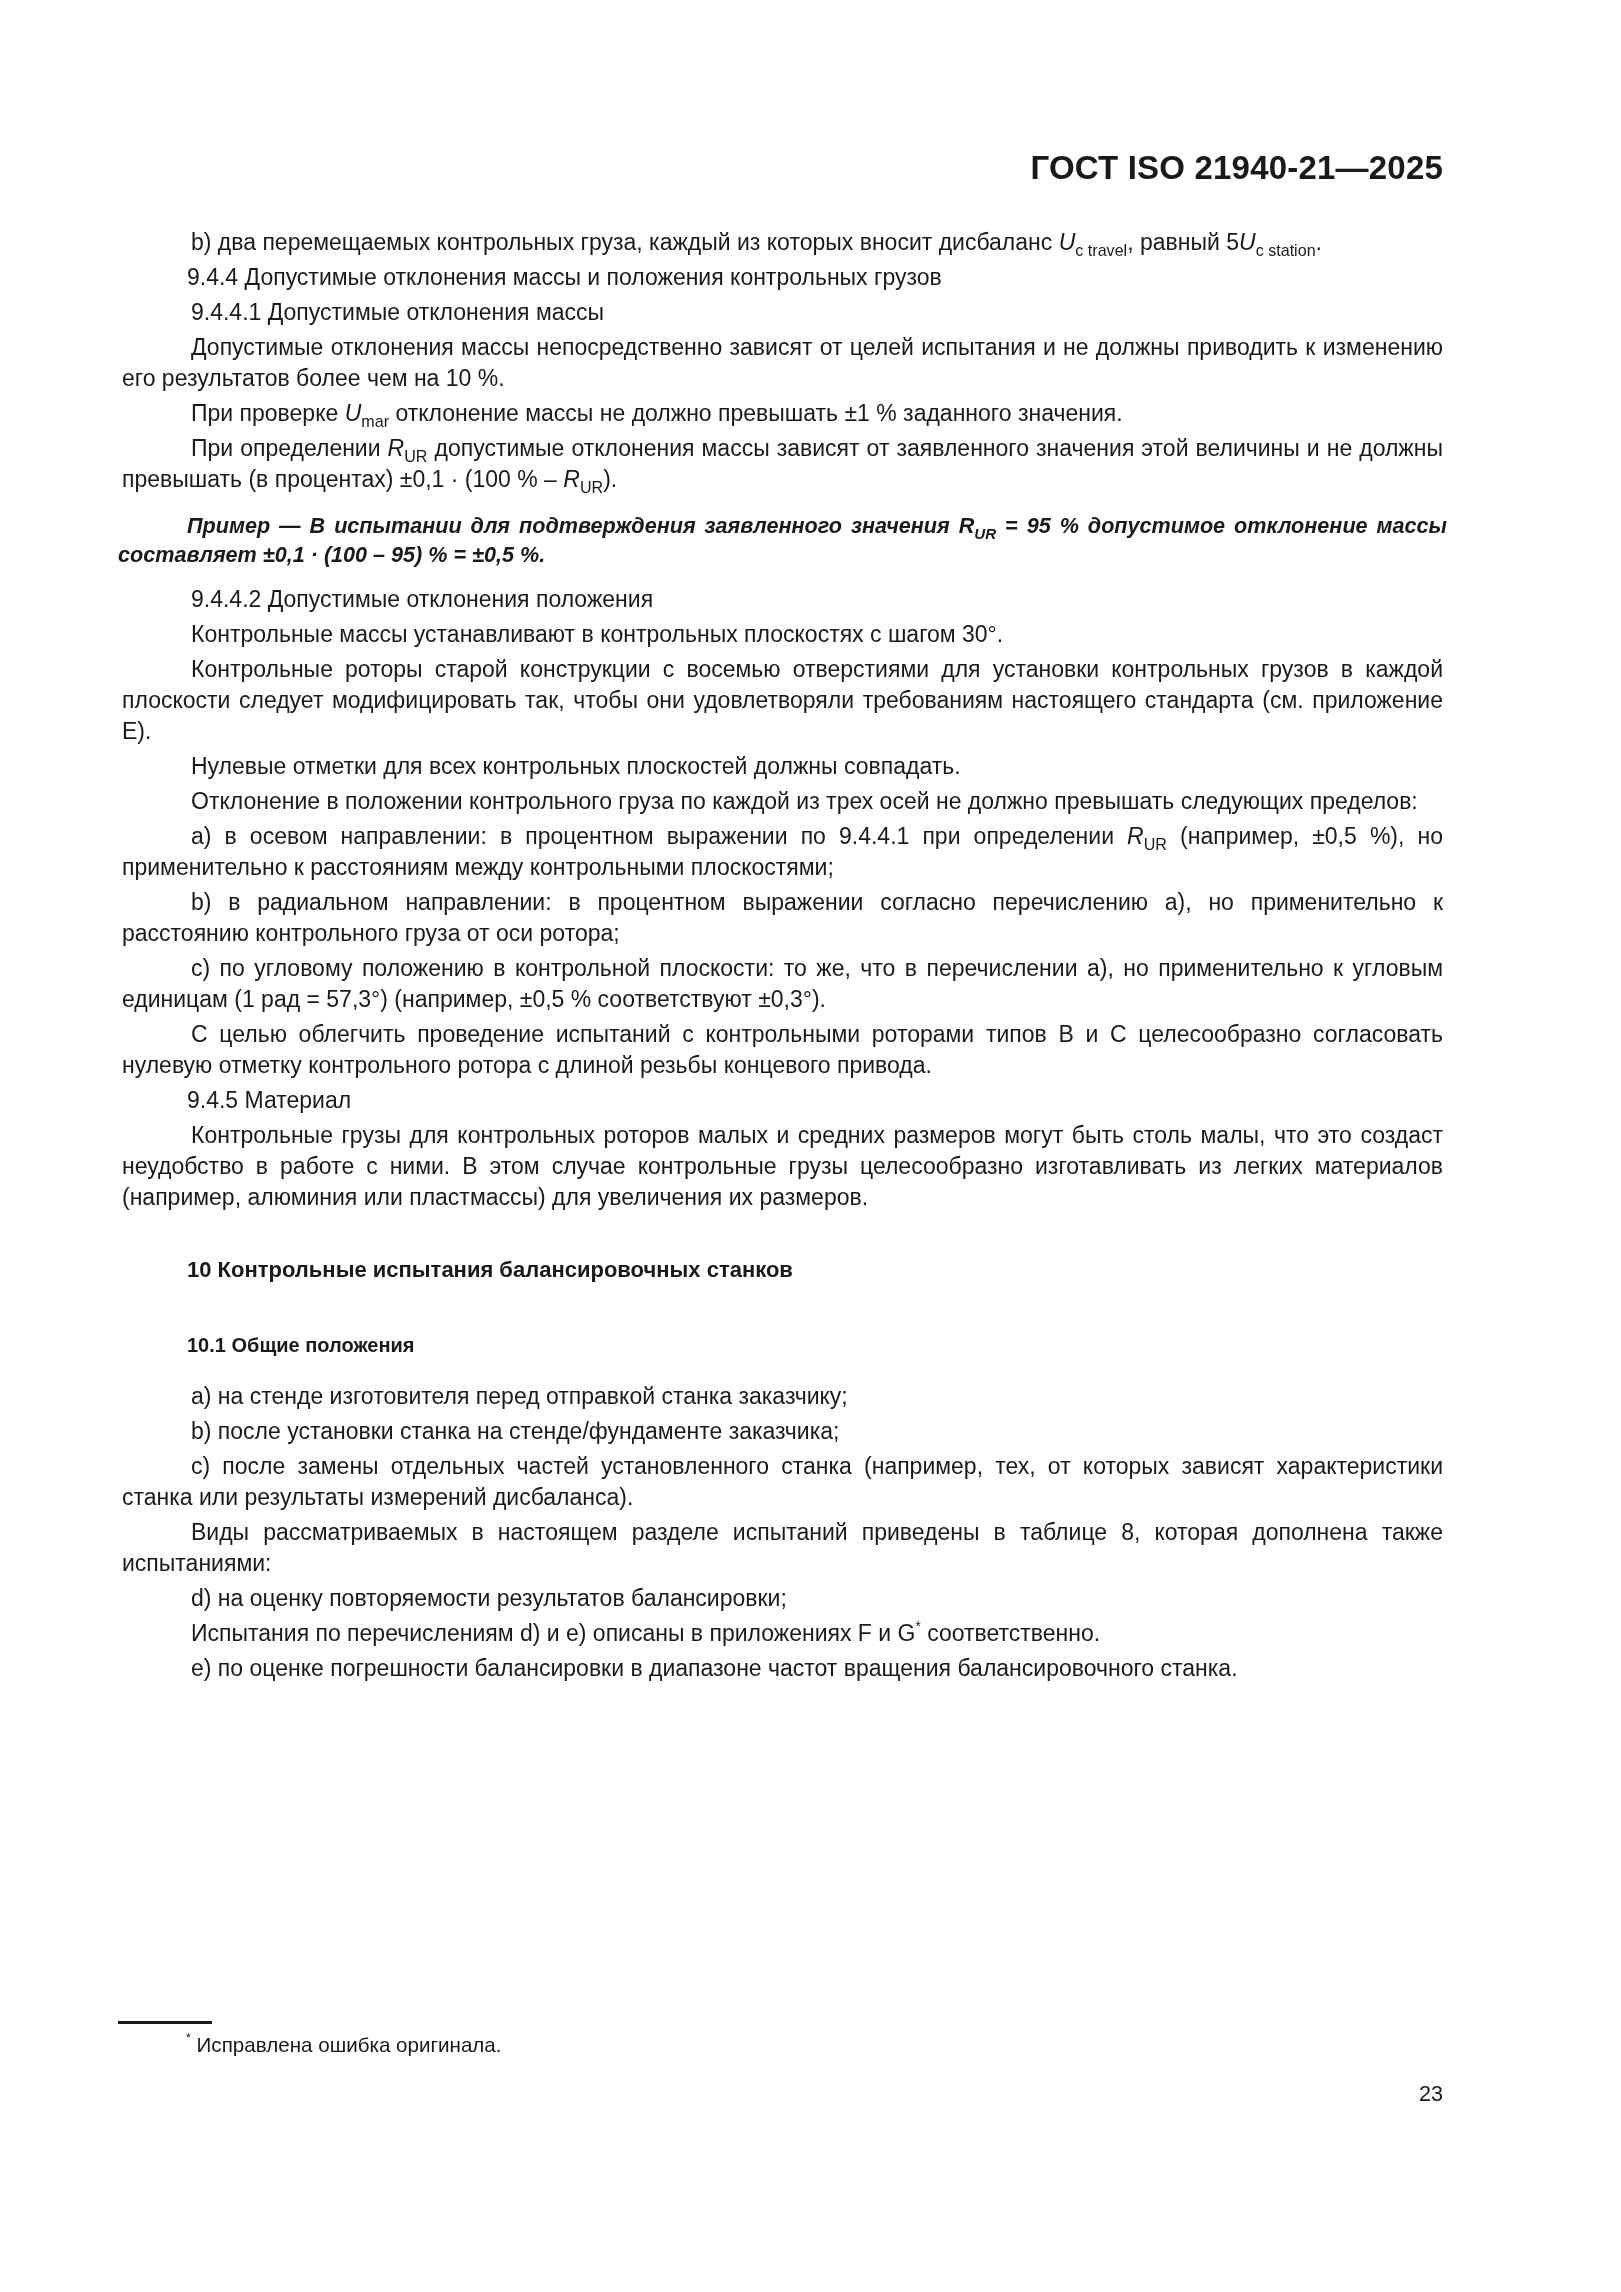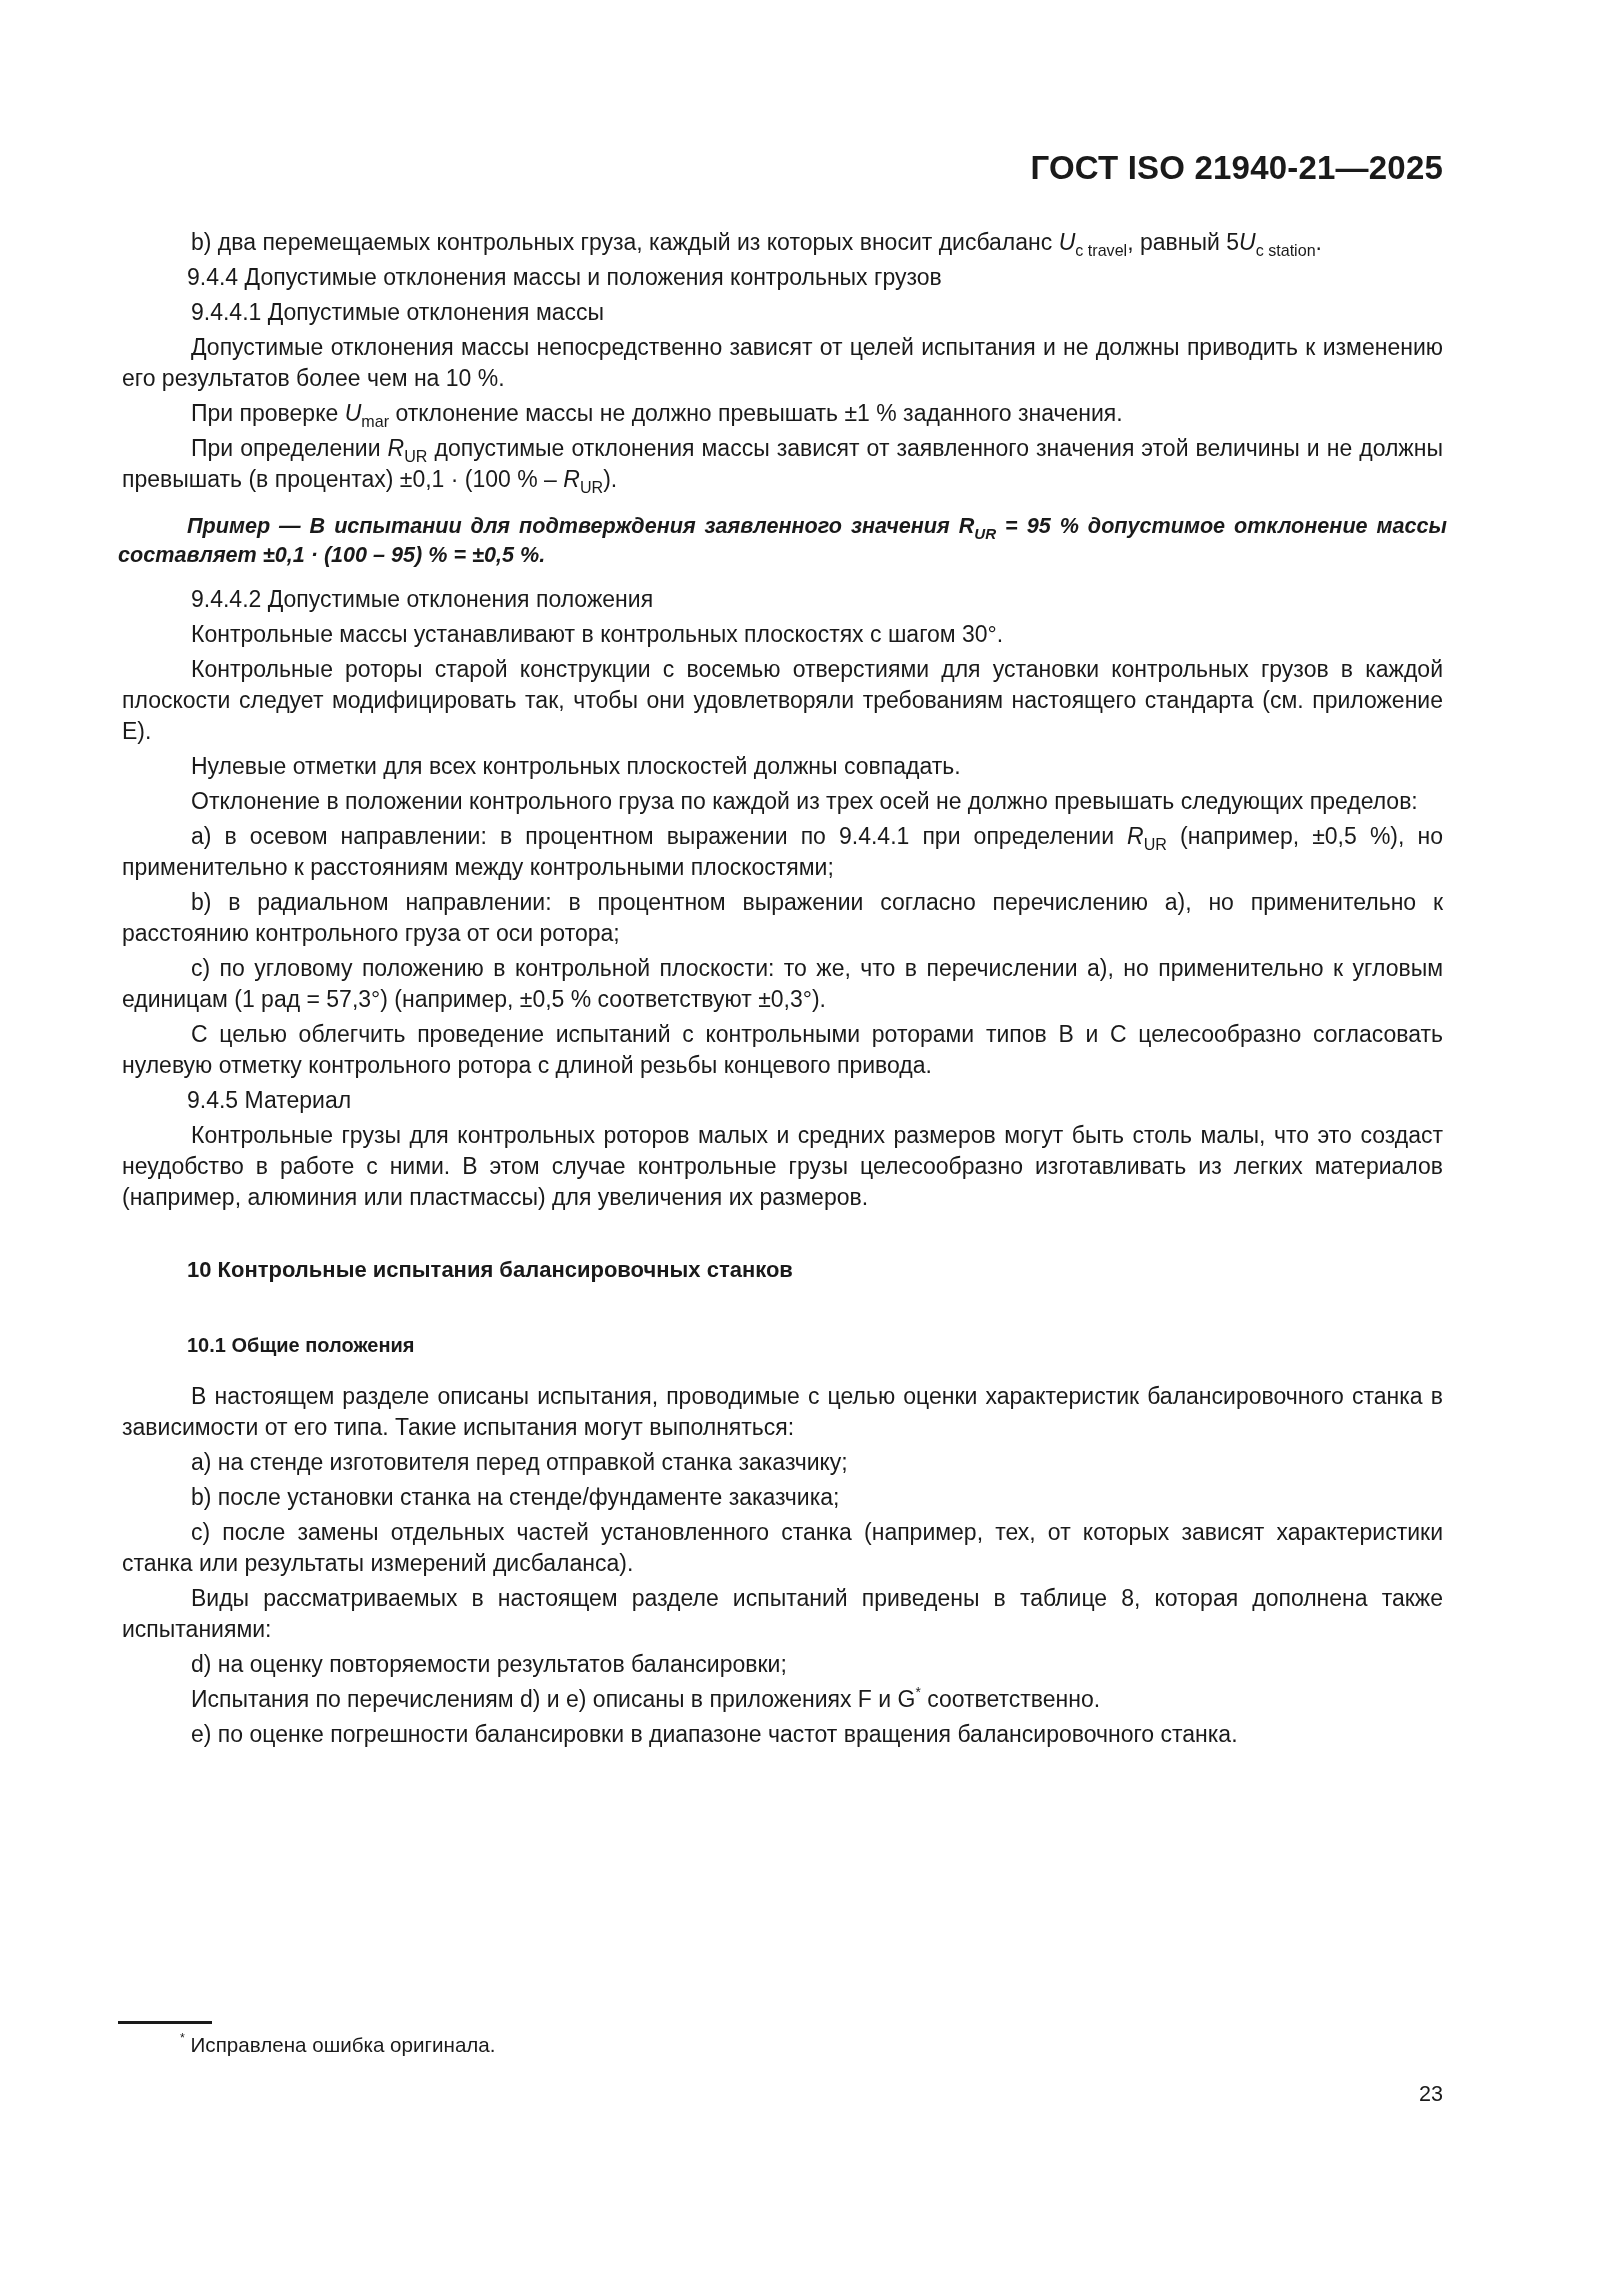--- a/index.html
+++ b/index.html
@@ -27,21 +27,21 @@
     .h2 {
       margin: 41px 0 19.6px 0; padding-left: 69px; font-weight: bold; font-size: 20px; line-height: 31px;
     }
     i.v { font-style: italic; }
     sub { font-size: 70%; vertical-align: -5.9px; line-height: 0; }
     sup { font-size: 60%; vertical-align: 9.8px; line-height: 0; }
     .footnote-rule {
       position: absolute; left: 118px; top: 2021px; width: 94px; height: 2.9px; background: #1a1a1a;
     }
     .footnote {
-      position: absolute; left: 180px; top: 2031px; font-size: 20.6px; line-height: 27.4px;
+      position: absolute; left: 186px; top: 2031px; font-size: 20.6px; line-height: 27.4px;
     }
     .page-number {
       position: absolute; right: 178px; top: 2081px; font-size: 21.6px;
     }
   </style>
 </head>
 <body>
 
 <div class="page-header">ГОСТ ISO 21940-21—2025</div>
 
@@ -66,21 +66,20 @@
   <p class="p">b) в радиальном направлении: в процентном выражении согласно перечислению а), но применительно к расстоянию контрольного груза от оси ротора;</p>
   <p class="p">c) по угловому положению в контрольной плоскости: то же, что в перечислении а), но применительно к угловым единицам (1 рад = 57,3°) (например, ±0,5 % соответствуют ±0,3°).</p>
   <p class="p">С целью облегчить проведение испытаний с контрольными роторами типов В и С целесообразно согласовать нулевую отметку контрольного ротора с длиной резьбы концевого привода.</p>
 
   <div class="h4">9.4.5 Материал</div>
   <p class="p">Контрольные грузы для контрольных роторов малых и средних размеров могут быть столь малы, что это создаст неудобство в работе с ними. В этом случае контрольные грузы целесообразно изготавливать из легких материалов (например, алюминия или пластмассы) для увеличения их размеров.</p>
 
   <div class="h1">10  Контрольные испытания балансировочных станков</div>
   <div class="h2">10.1 Общие положения</div>
 
-  <p class="p">В настоящем разделе описаны испытания, проводимые с целью оценки характеристик балансировочного станка в зависимости от его типа. Такие испытания могут выполняться:</p>
   <p class="p">a) на стенде изготовителя перед отправкой станка заказчику;</p>
   <p class="p">b) после установки станка на стенде/фундаменте заказчика;</p>
   <p class="p">c) после замены отдельных частей установленного станка (например, тех, от которых зависят характеристики станка или результаты измерений дисбаланса).</p>
   <p class="p">Виды рассматриваемых в настоящем разделе испытаний приведены в таблице 8, которая дополнена также испытаниями:</p>
   <p class="p">d) на оценку повторяемости результатов балансировки;</p>
   <p class="p"><span>Испытания по перечислениям d) и e) описаны в приложениях F и G</span><sup>*</sup><span> соответственно.</span></p>
   <p class="p">e) по оценке погрешности балансировки в диапазоне частот вращения балансировочного станка.</p>
 </div>
 
 <div class="footnote-rule"></div>

